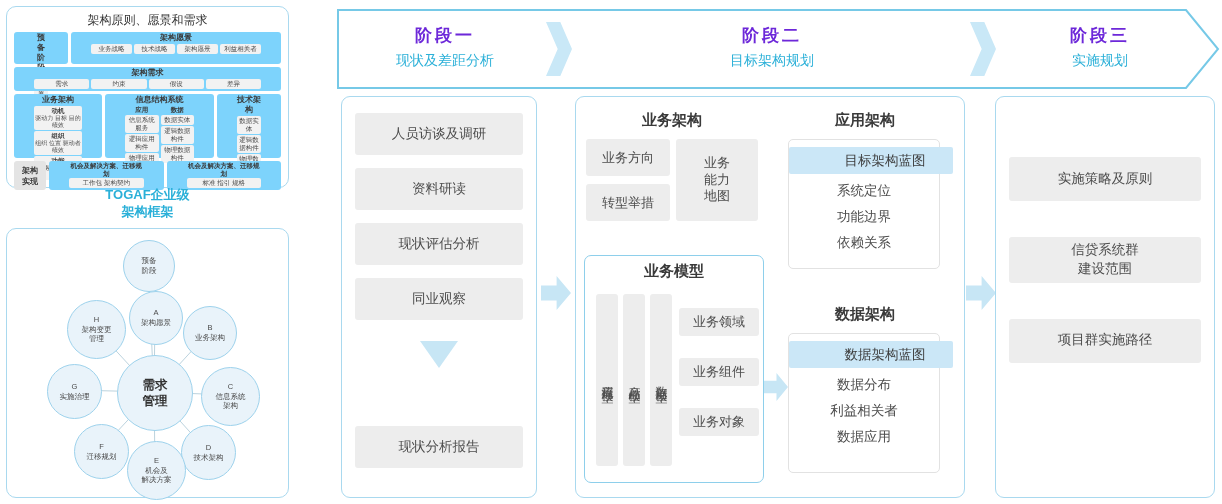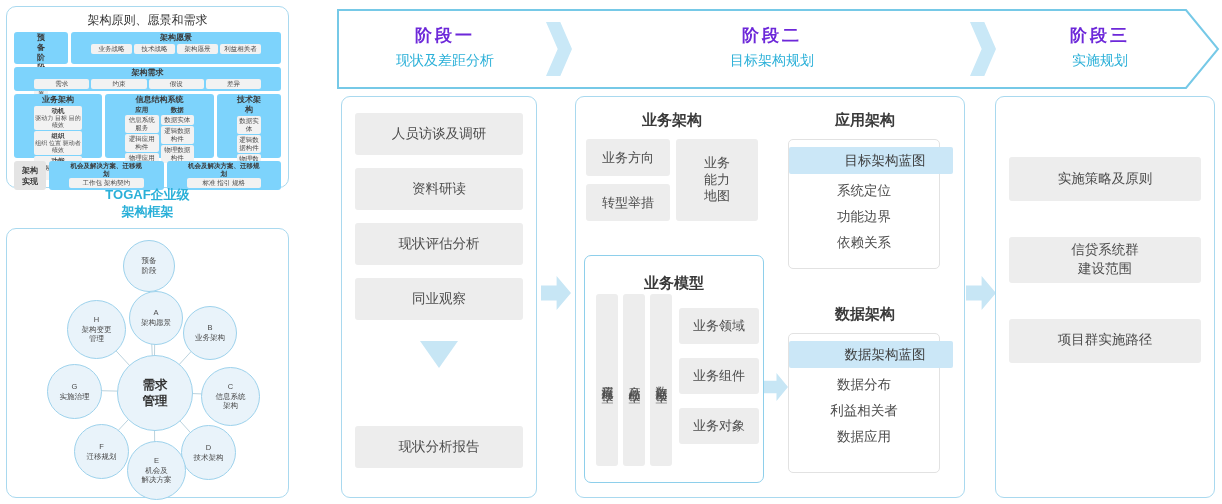--- a/index.html
+++ b/index.html
@@ -87,26 +87,26 @@
   .ra2 { left:966px; top:276px; }
 
   .col2 { left:575px; top:96px; width:390px; height:402px; border-radius:9px; }
   .sec-title { position:absolute; font-weight:bold; color:#3a3a3a; font-size:15px; text-align:center; }
   .t-biz { left:10px; top:14px; width:172px; }
   .ba1 { position:absolute; left:10px;  top:42px; width:84px; height:37px; font-size:13px; }
   .ba2 { position:absolute; left:10px;  top:87px; width:84px; height:37px; font-size:13px; }
   .ba3 { position:absolute; left:100px; top:42px; width:82px; height:82px; font-size:13px; line-height:1.3; }
   .bm-box { position:absolute; left:8px; top:158px; width:180px; height:228px;
             border:1px solid #8ecfeb; border-radius:7px; background:#fff; box-sizing:border-box; }
-  .bm-title { position:absolute; left:0; top:18px; width:100%; font-weight:bold; color:#3a3a3a;
+  .bm-title { position:absolute; left:0; top:6px; width:100%; font-weight:bold; color:#3a3a3a;
               font-size:15px; text-align:center; }
   .vbox { position:absolute; top:38px; width:22px; height:172px; }
   .v0 { left:11px; } .v1 { left:38px; } .v2 { left:65px; }
   .vtext { writing-mode:vertical-rl; font-size:12px; letter-spacing:2px; color:#4d4d4d; }
-  .bm-item { position:absolute; left:94px; width:80px; height:36px; font-size:13px; }
+  .bm-item { position:absolute; left:94px; width:80px; height:28px; font-size:13px; }
   .i0 { top:52px; } .i1 { top:102px; } .i2 { top:152px; }
   .t-app  { left:210px; top:14px;  width:158px; }
   .t-data { left:210px; top:208px; width:158px; }
   .arch-box { position:absolute; border:1px solid #e2e2e2; border-radius:5px; background:#fff; box-sizing:border-box; }
   .app-box  { left:212px; top:42px;  width:152px; height:130px; }
   .data-box { left:212px; top:236px; width:152px; height:140px; }
   .hl { margin:7px auto 4px; width:136px; height:27px; background:#cbe7f7; color:#3c3c3c;
         font-size:13.5px; display:flex; align-items:center; justify-content:center; border-radius:2px;padding-left:28px; }
   .arch-item { text-align:center; font-size:13.5px; color:#4d4d4d; line-height:26px; }
   .ra-inner { position:absolute; left:188px; top:276px; width:24px; height:28px; background:#c7e6f5;

